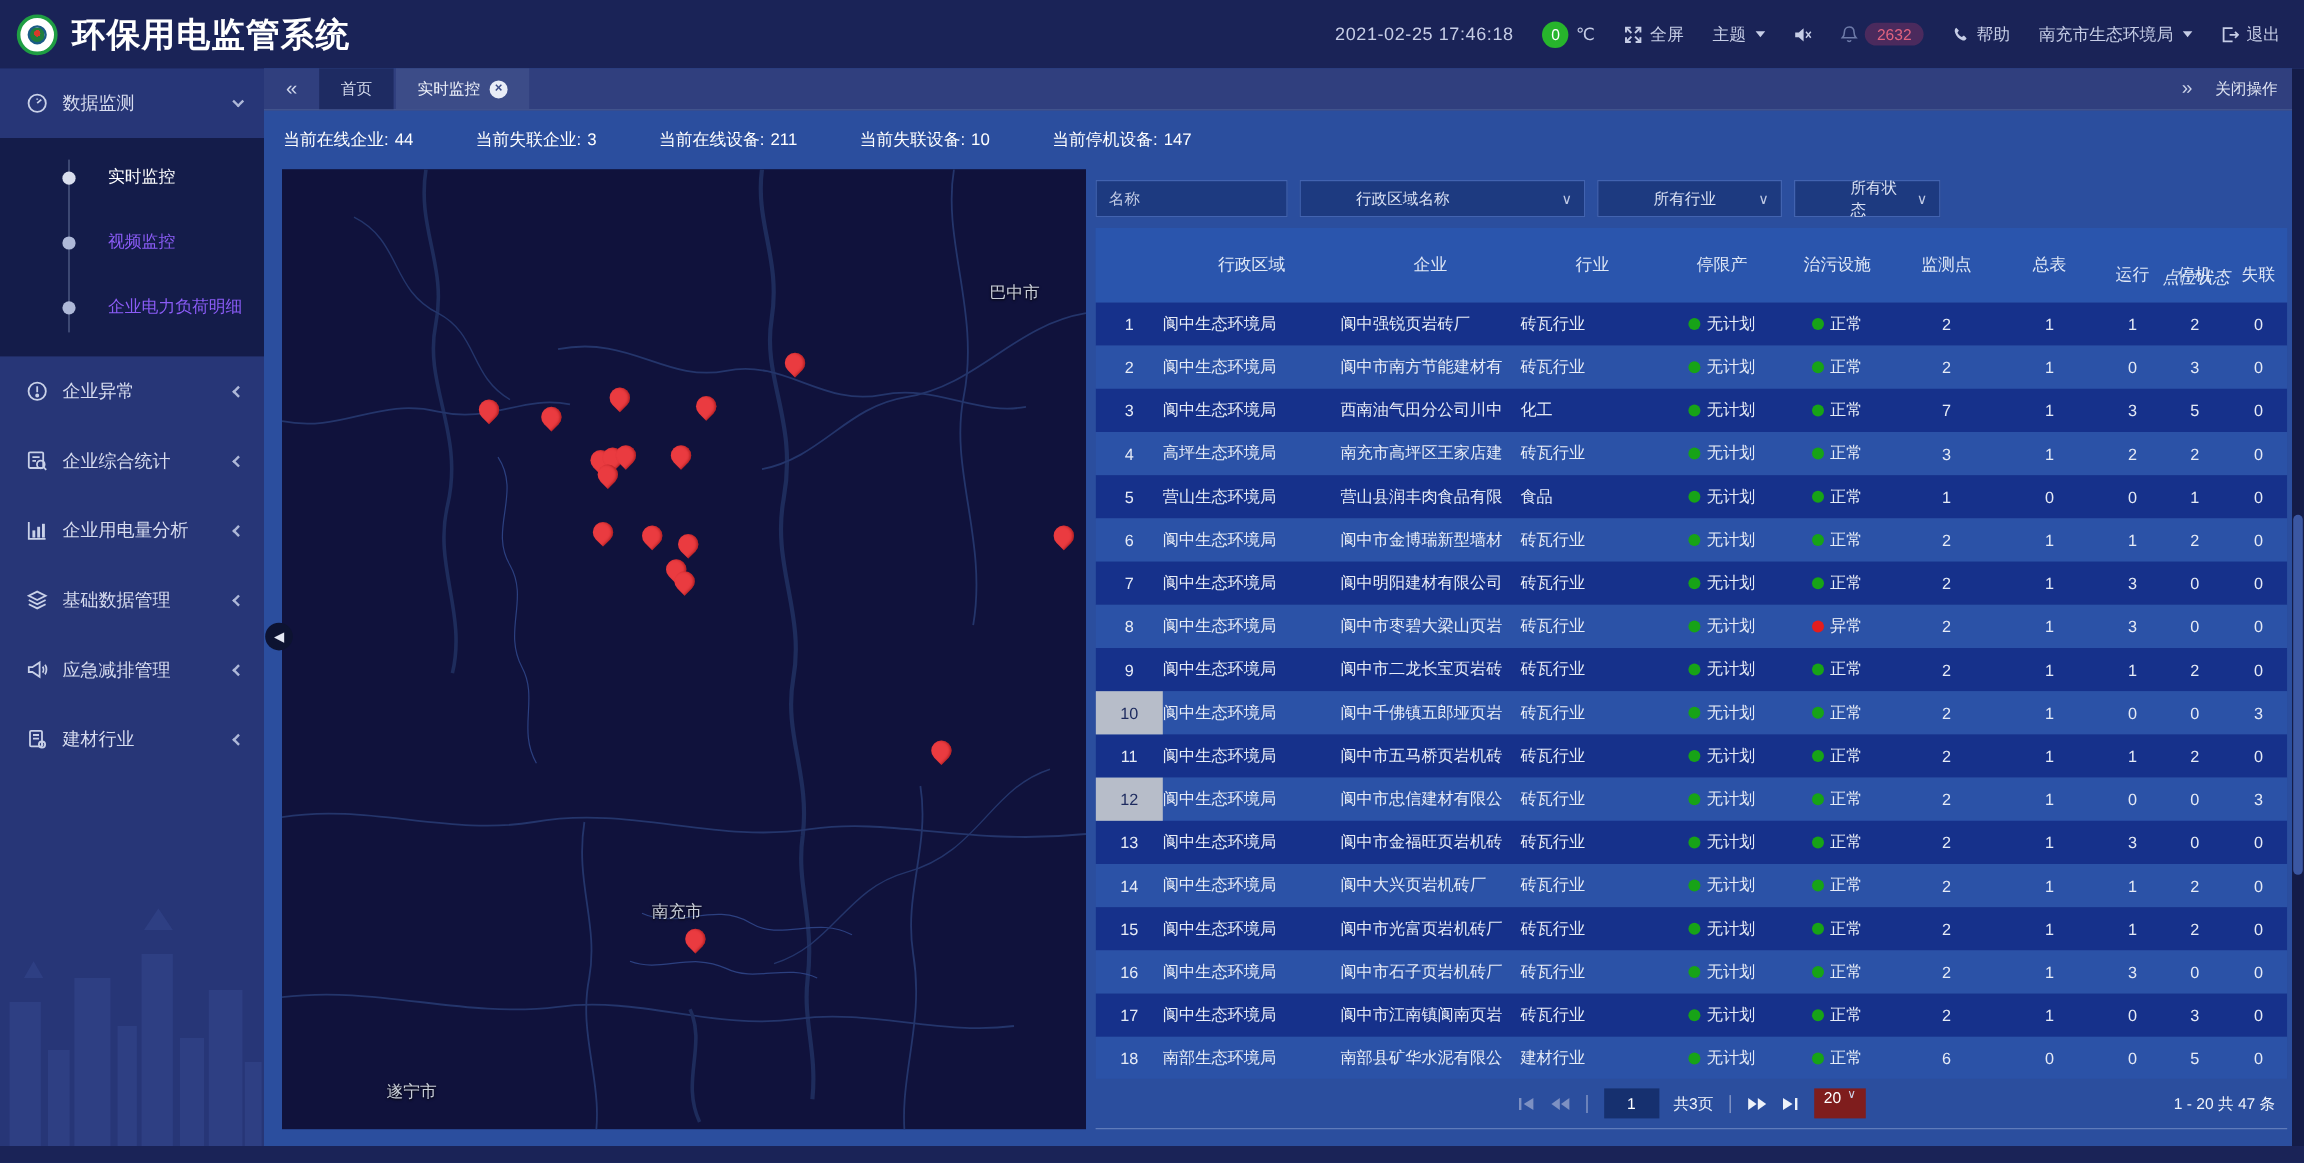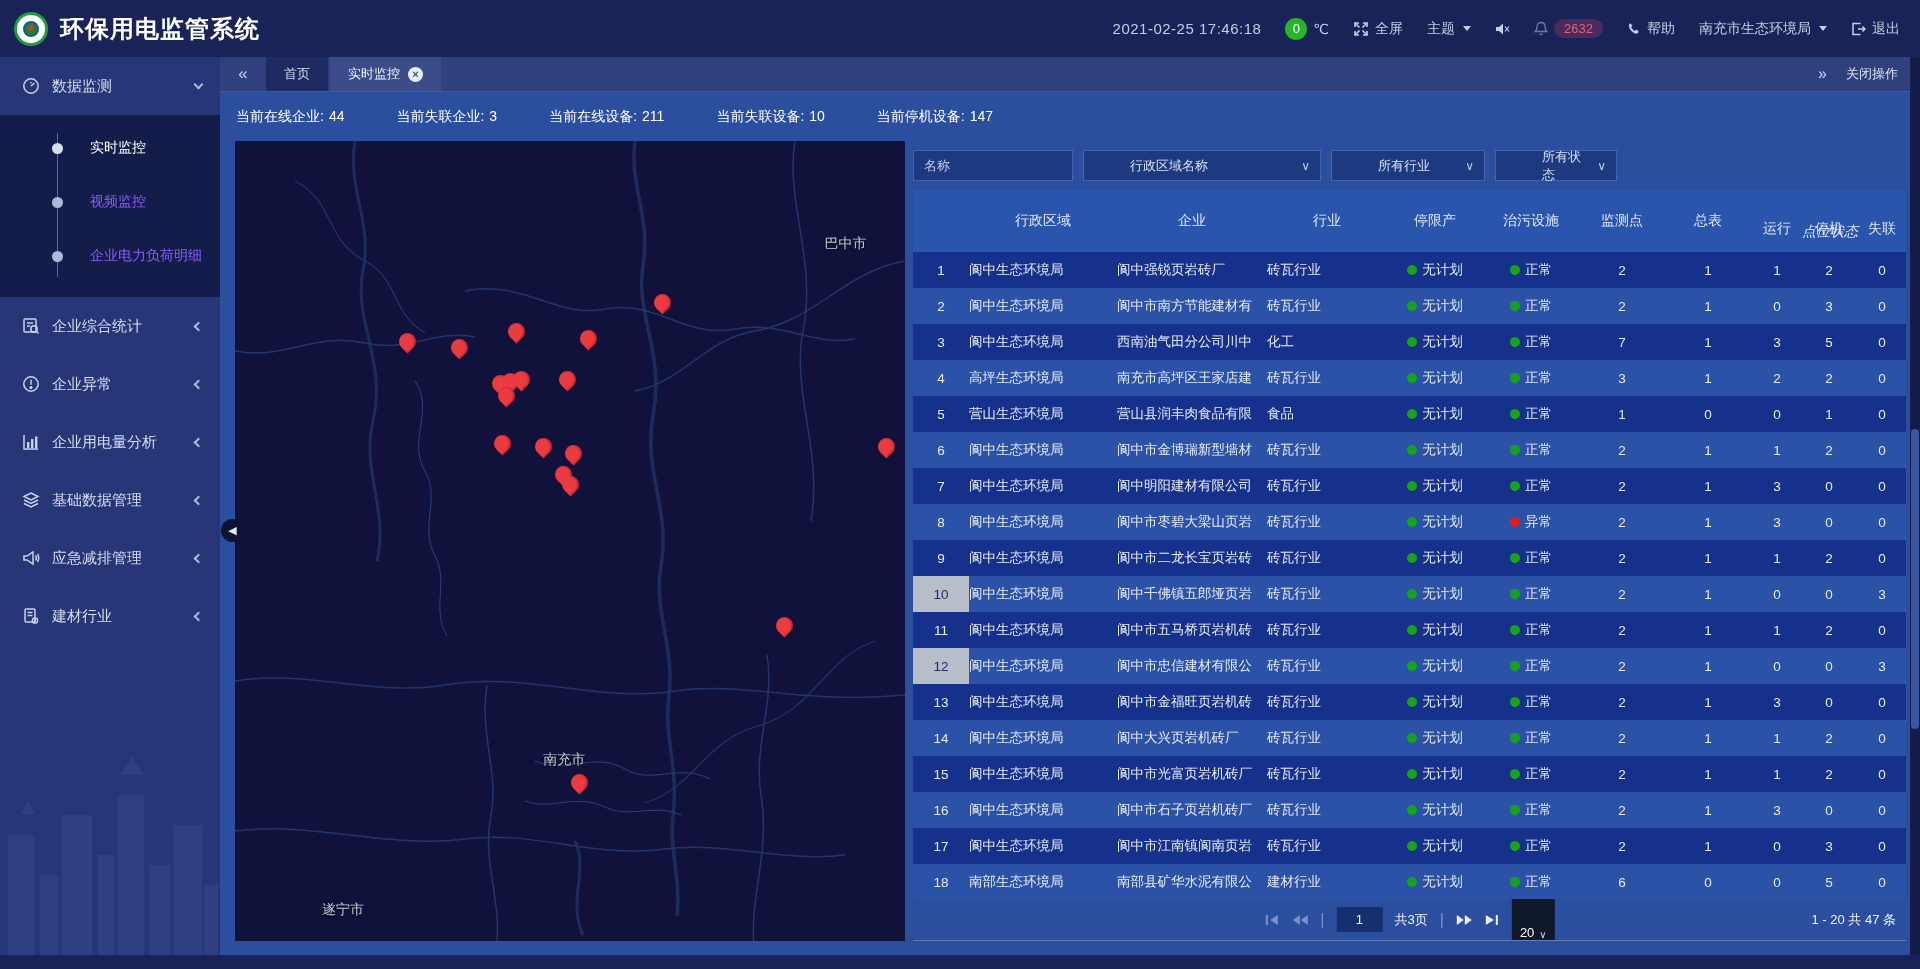--- a/index.html
+++ b/index.html
@@ -4,21 +4,21 @@
 <style>
   * { margin:0; padding:0; box-sizing:border-box; }
   html,body { width:1920px; height:969px; overflow:hidden; }
   body { font-family:"Liberation Sans","DejaVu Sans",sans-serif; background:#1a2357; color:#e8edf8; }
   .app { display:flex; flex-direction:column; width:1920px; height:969px; }
 
   
   .topbar { height:57px; background:#1a2357; display:flex; align-items:center; padding:0 20px 0 14px; flex:0 0 auto; }
   .logo { width:34px; height:34px; border-radius:50%; background:#fff; border:3px solid #1f9e43; display:flex; align-items:center; justify-content:center; margin-right:12px; }
   .logo-inner { width:16px; height:16px; border-radius:50%; background:radial-gradient(circle at 50% 40%, #d93a2b 0 28%, #1f7e3c 30% 100%); border:2px solid #1a5c86; }
-  .app-title { font-size:24px; font-weight:bold; color:#ffffff; letter-spacing:1px; }
+  .app-title { font-size:28px; font-weight:bold; color:#ffffff; letter-spacing:1px; }
   .topbar-right { margin-left:auto; display:flex; align-items:center; gap:24px; font-size:14px; color:#c6cde6; }
   .datetime { font-size:15px; letter-spacing:0.5px; }
   .temp { display:flex; align-items:center; gap:6px; }
   .temp-badge { width:22px; height:22px; border-radius:50%; background:#27b52c; color:#fff; font-size:13px; display:flex; align-items:center; justify-content:center; }
   .tb-item { display:flex; align-items:center; gap:6px; cursor:pointer; white-space:nowrap; }
   .tb-item svg { display:block; }
   .caret-down { display:inline-block; width:0; height:0; border-left:4px solid transparent; border-right:4px solid transparent; border-top:5px solid #c6cde6; margin-left:2px; }
   .bell-badge { background:rgba(190,60,110,0.30); color:#e0637f; border-radius:10px; padding:2px 10px; font-size:13px; }
 
   
@@ -89,21 +89,21 @@
   .c { display:flex; align-items:center; justify-content:center; white-space:nowrap; overflow:hidden; }
   .c-l { justify-content:flex-start; }
   .c-idx.gray { background:#b7bdc9; color:#1c2a5e; }
   .dot { width:10px; height:10px; border-radius:50%; margin-right:5px; flex:0 0 auto; }
 
   .pagebar { height:42px; flex:0 0 auto; display:flex; align-items:center; border-bottom:1px solid rgba(160,180,220,0.45); font-size:13px; color:#eef2fa; position:relative; }
   .pg-center { position:absolute; left:50%; transform:translateX(-50%); display:flex; align-items:center; gap:12px; }
   .pg-ico { display:flex; align-items:center; cursor:pointer; }
   .pg-sep { color:#7d90c2; font-size:16px; }
   .pg-input { width:46px; height:25px; background:#16306f; border:none; color:#fff; text-align:center; font-size:13px; }
-  .pg-size { height:41px; background:#0f172a; color:#fff; display:flex; align-items:flex-end; gap:5px; padding:0 8px; cursor:pointer; }
+  .pg-size { height:25px; background:#7f1d1d; color:#fff; display:flex; align-items:flex-start; gap:5px; padding:0 8px; cursor:pointer; }
   .pg-size .v { font-size:10px; color:#cdd6ec; }
   .pg-range { margin-left:auto; padding-right:10px; }
 
   .footer-strip { height:14px; background:#1a2357; flex:0 0 auto; }
 
   
   .win-scroll { position:absolute; right:0; top:57px; bottom:14px; width:10px; background:#141c48; z-index:9; }
   .win-thumb { position:absolute; left:1px; right:1px; top:372px; height:300px; background:#3b57a2; border-radius:4px; }
 </style>
 </head>
@@ -187,35 +187,35 @@
           <span class="dot-rail"></span>
           <span>视频监控</span>
         </div>
         <div class="sub-item">
           <span class="dot-rail"></span>
           <span>企业电力负荷明细</span>
         </div>
       </div>
       <div class="side-group">
         <svg class="s-ico" viewBox="0 0 18 18" fill="none" stroke="#c9d1e8" stroke-width="1.5">
+            <circle cx="9" cy="9" r="7.2"></circle>
+            <path d="M9 4.8v5"></path>
+            <circle cx="9" cy="12.6" r="0.9" fill="#c9d1e8"></circle>
+          </svg>
+        <span class="g-label">企业异常</span>
+        <span class="chev left"></span>
+      </div>
+      <div class="side-group">
+        <svg class="s-ico" viewBox="0 0 18 18" fill="none" stroke="#c9d1e8" stroke-width="1.5">
             <rect x="2" y="2" width="12" height="13" rx="1"></rect>
             <path d="M5 6h6M5 9h3"></path>
             <circle cx="12" cy="12" r="3.2"></circle>
             <path d="M14.3 14.3L16.5 16.5"></path>
           </svg>
         <span class="g-label">企业综合统计</span>
-        <span class="chev left"></span>
-      </div>
-      <div class="side-group">
-        <svg class="s-ico" viewBox="0 0 18 18" fill="none" stroke="#c9d1e8" stroke-width="1.5">
-            <circle cx="9" cy="9" r="7.2"></circle>
-            <path d="M9 4.8v5"></path>
-            <circle cx="9" cy="12.6" r="0.9" fill="#c9d1e8"></circle>
-          </svg>
-        <span class="g-label">企业异常</span>
         <span class="chev left"></span>
       </div>
       <div class="side-group">
         <svg class="s-ico" viewBox="0 0 18 18" fill="none" stroke="#c9d1e8" stroke-width="1.5">
             <path d="M2 2v14h14"></path>
             <rect x="5" y="9" width="2.4" height="6" fill="#c9d1e8" stroke="none"></rect>
             <rect x="9" y="6" width="2.4" height="9" fill="#c9d1e8" stroke="none"></rect>
             <rect x="13" y="3.5" width="2.4" height="11.5" fill="#c9d1e8" stroke="none"></rect>
           </svg>
         <span class="g-label">企业用电量分析</span>

